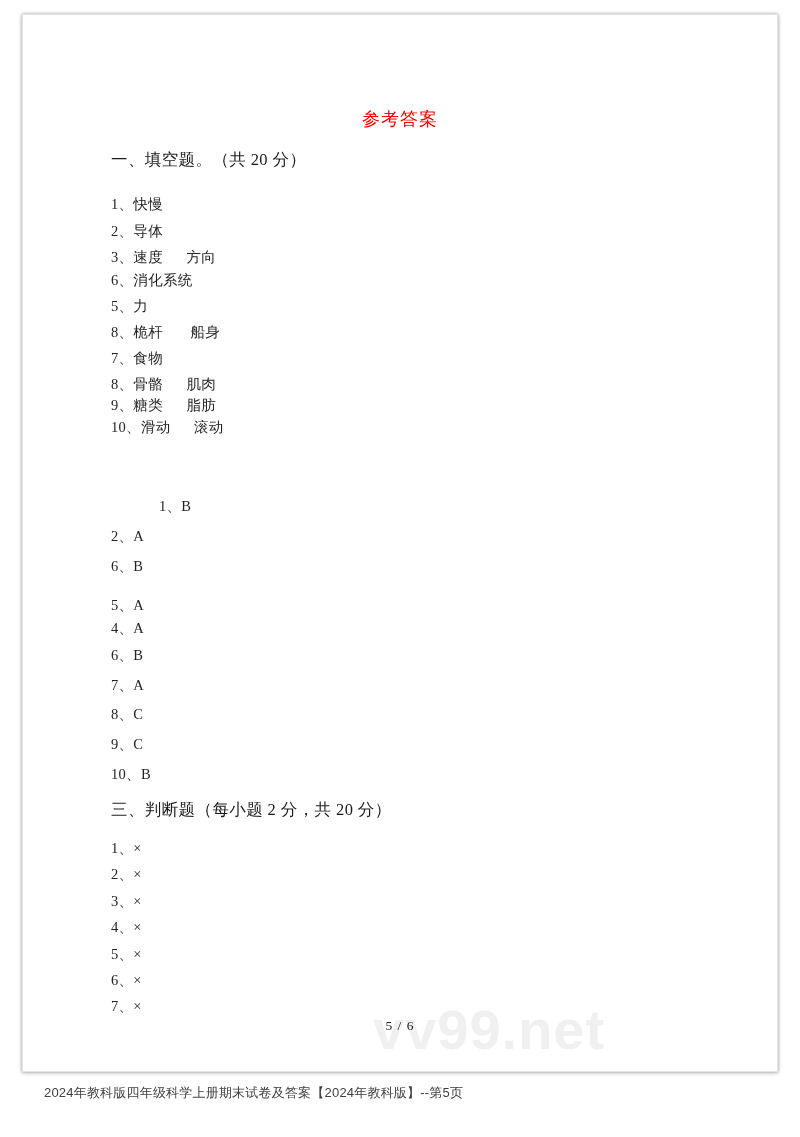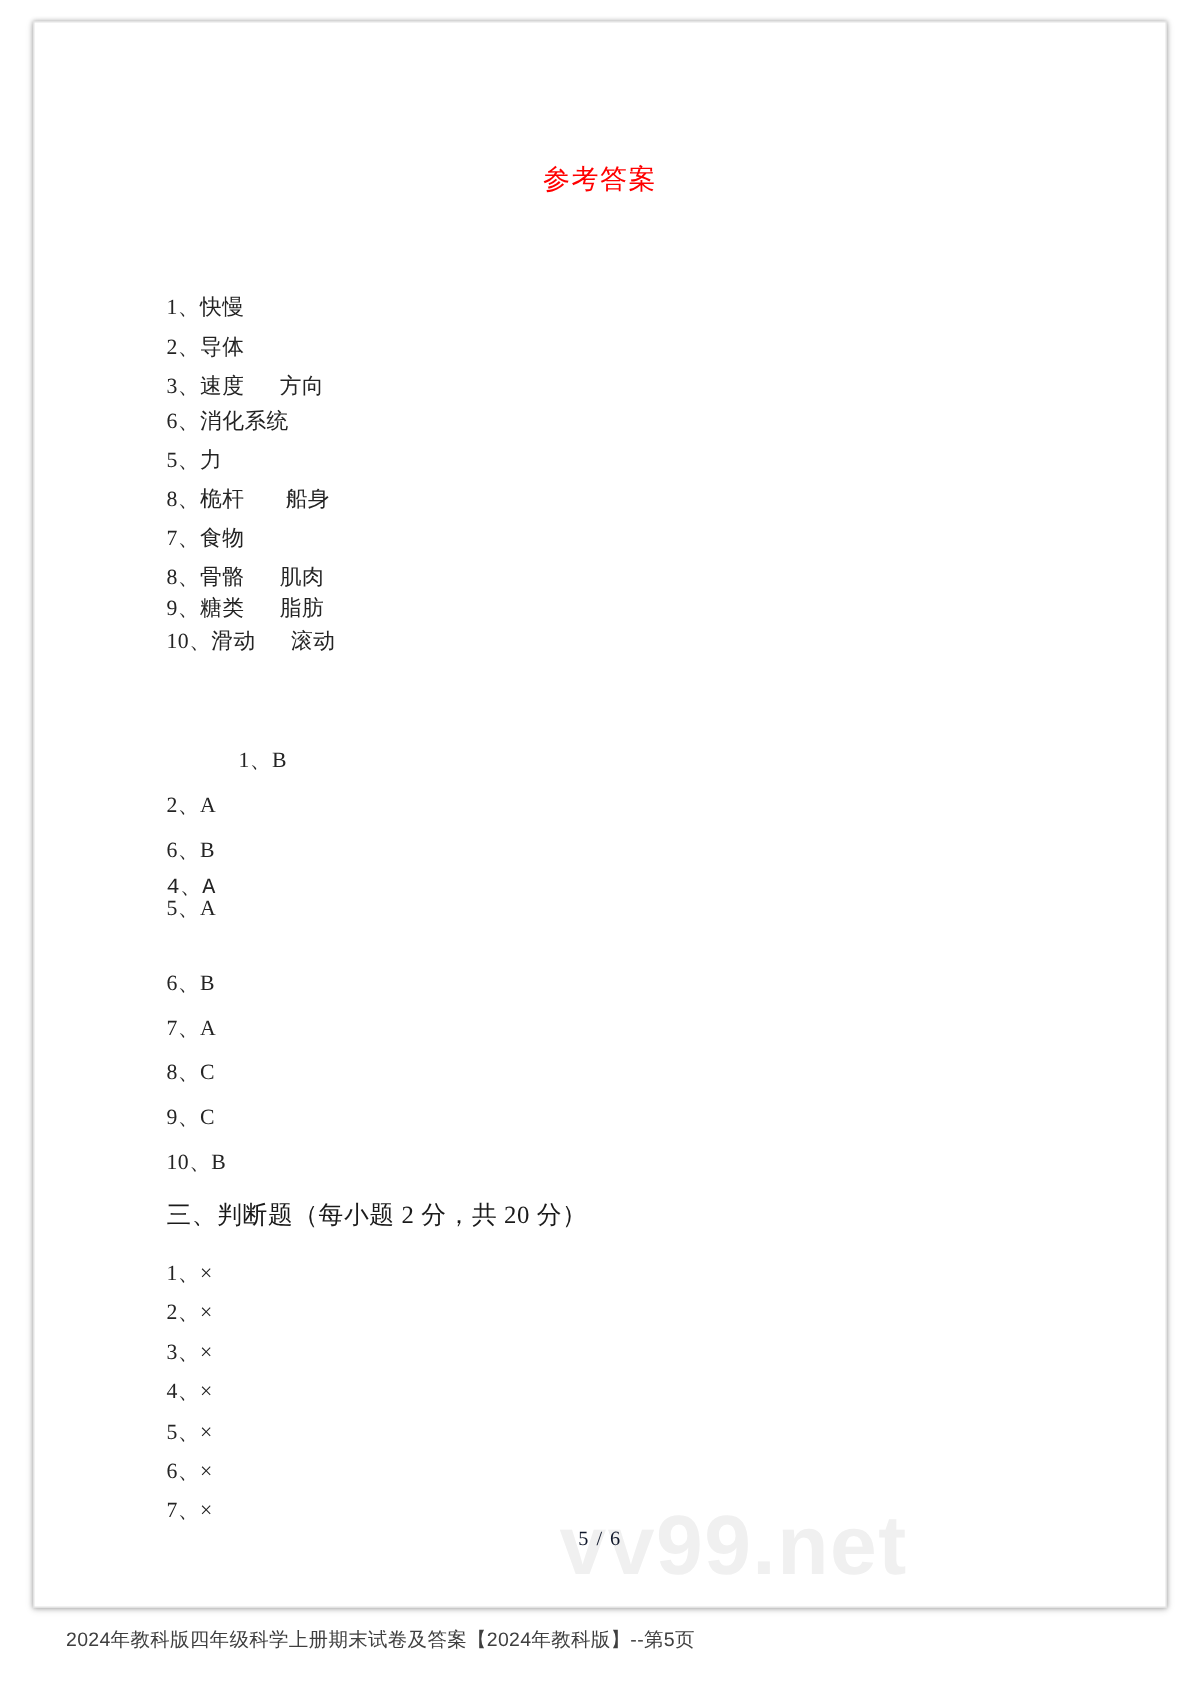--- a/index.html
+++ b/index.html
@@ -109,37 +109,38 @@
   }
 </style>
 </head>
 <body>
 
 <div class="page-sheet">
   <div class="doc-body">
 
     <div class="answer-title">参考答案</div>
 
+    <div class="section-heading" style="top:134px;">一、填空题。（共 20 分）</div>
 
     <div class="answer-line" style="top:180px;">1、快慢</div>
     <div class="answer-line" style="top:207px;">2、导体</div>
     <div class="answer-line" style="top:233px;">3、速度      方向</div>
     <div class="answer-line" style="top:256px;">6、消化系统</div>
     <div class="answer-line" style="top:282px;">5、力</div>
     <div class="answer-line" style="top:308px;">8、桅杆       船身</div>
     <div class="answer-line" style="top:334px;">7、食物</div>
     <div class="answer-line" style="top:360px;">8、骨骼      肌肉</div>
     <div class="answer-line" style="top:381px;">9、糖类      脂肪</div>
     <div class="answer-line" style="top:403px;">10、滑动      滚动</div>
 
 
     <div class="answer-line" style="top:482px;margin-left:48px;">1、B</div>
     <div class="answer-line" style="top:512px;">2、A</div>
     <div class="answer-line" style="top:542px;">6、B</div>
-    <div class="answer-line" style="top:566px;font-family:Liberation Mono, monospace;">4、A</div>
+    <div class="answer-line" style="top:604px;">4、A</div>
     <div class="answer-line" style="top:581px;">5、A</div>
     <div class="answer-line" style="top:631px;">6、B</div>
     <div class="answer-line" style="top:661px;">7、A</div>
     <div class="answer-line" style="top:690px;">8、C</div>
     <div class="answer-line" style="top:720px;">9、C</div>
     <div class="answer-line" style="top:750px;">10、B</div>
 
     <div class="section-heading" style="top:784px;">三、判断题（每小题 2 分，共 20 分）</div>
 
     <div class="answer-line" style="top:824px;">1、×</div>

